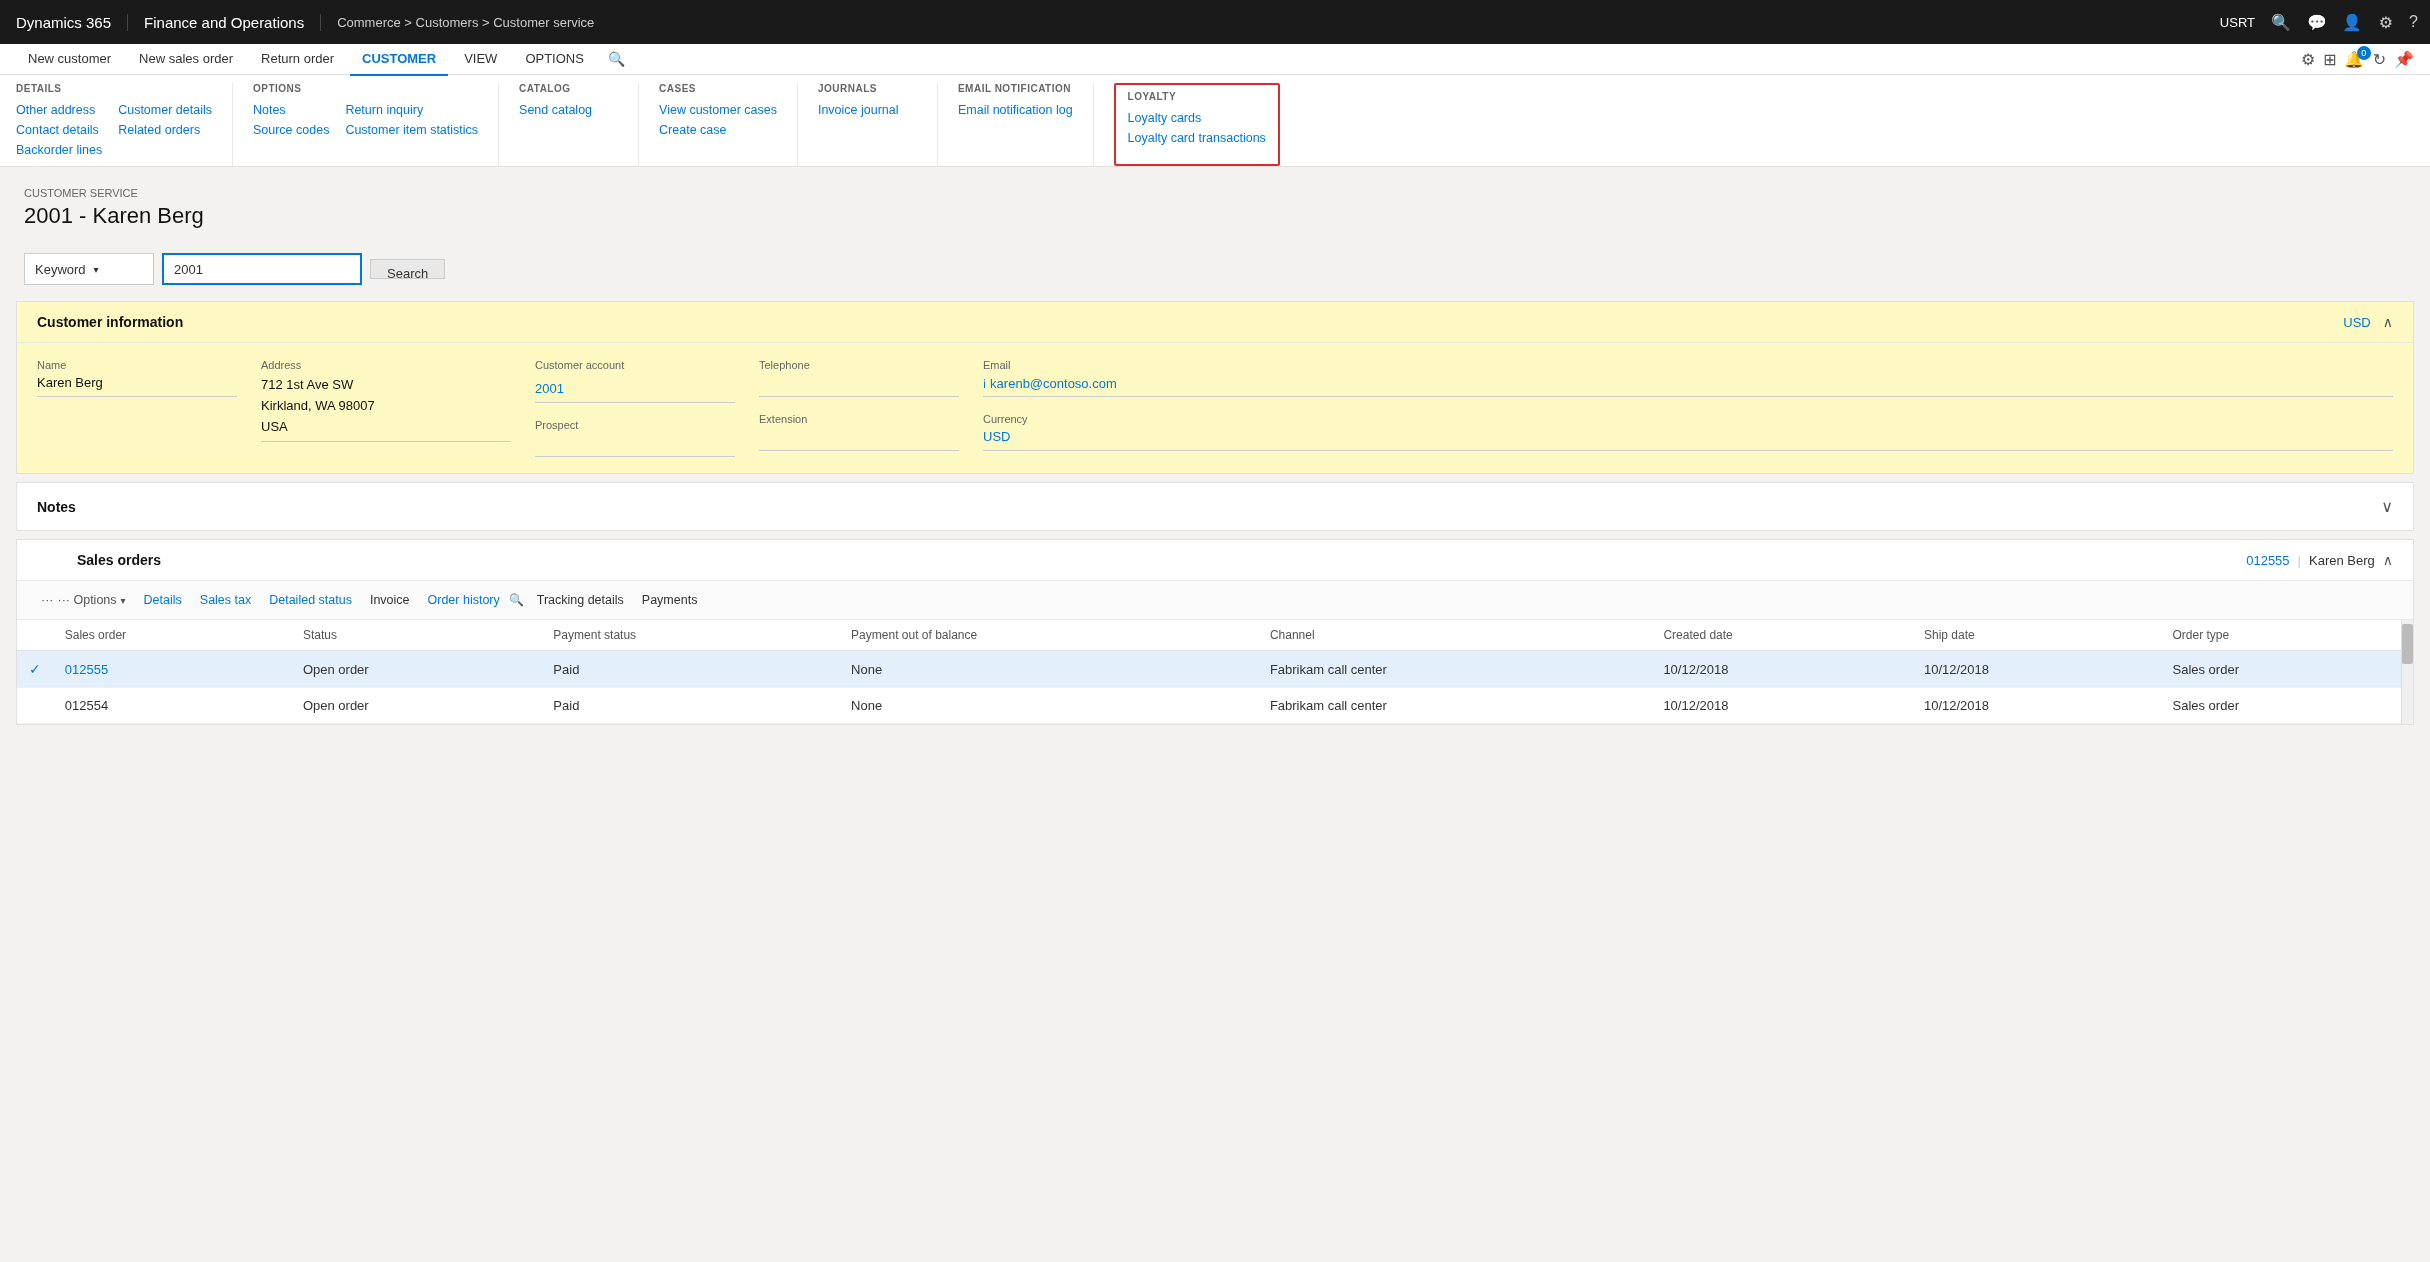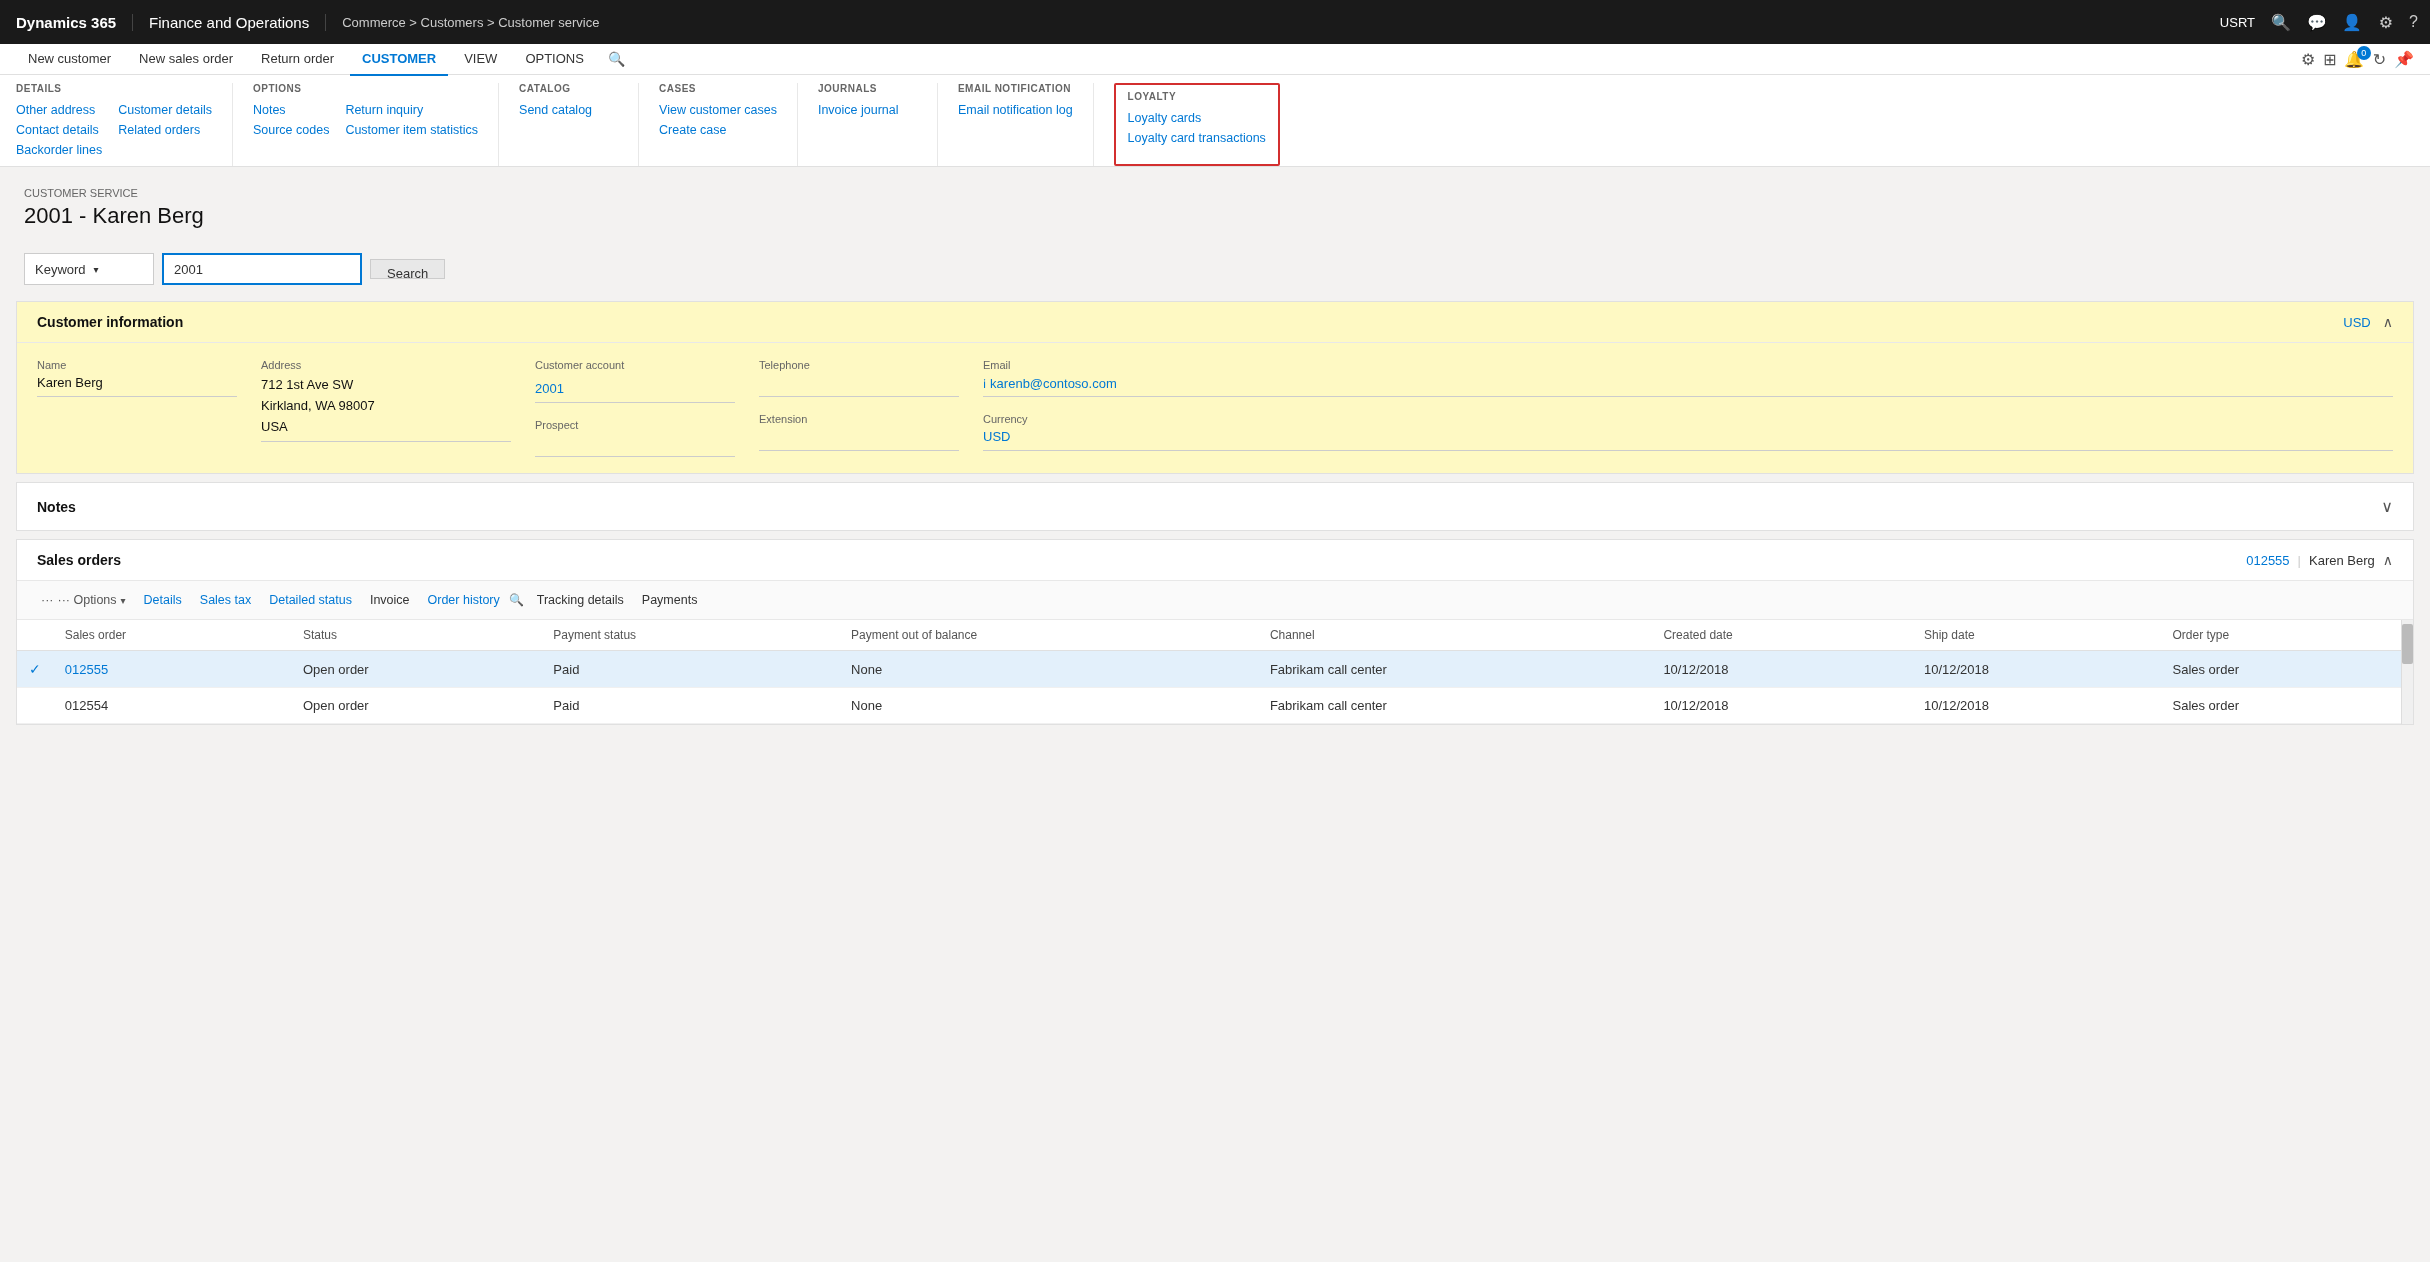--- a/index.html
+++ b/index.html
@@ -5,21 +5,21 @@
     * { box-sizing: border-box; margin: 0; padding: 0; }
     body { font-family: 'Segoe UI', sans-serif; font-size: 13px; color: #333; background: #f3f2f1; }
 
     
     .top-bar {
       display: flex; align-items: center;
       background: #1a1a1a; color: #fff;
       height: 44px; padding: 0 12px;
     }
     .top-bar-brand { display: flex; align-items: center; gap: 0; }
-    .brand-d365 { background: #1a1a1a; color: #fff; font-size: 15px; font-weight: 700; padding: 0 16px 0 4px; border-right: 1px solid #444; }
+    .brand-d365 { background: #1a1a1a; color: #fff; font-size: 15px; font-weight: 400; padding: 0 16px 0 4px; border-right: 1px solid #444; }
     .brand-fo { color: #fff; font-size: 15px; padding: 0 16px; border-right: 1px solid #444; }
     .breadcrumb { color: #ccc; font-size: 13px; padding: 0 16px; flex: 1; }
     .top-bar-right { display: flex; align-items: center; gap: 16px; color: #ccc; font-size: 13px; }
     .top-bar-right .username { color: #fff; }
     .top-bar-icon { font-size: 16px; cursor: pointer; color: #ccc; }
 
     
     .ribbon-tabs {
       background: #fff;
       border-bottom: 1px solid #e0e0e0;
@@ -172,21 +172,21 @@
     .sales-orders-section {
       background: #fff;
       border: 1px solid #e0e0e0;
       margin: 0 0 8px 0;
     }
     .sales-header {
       display: flex; align-items: center; justify-content: space-between;
       padding: 12px 20px;
       border-bottom: 1px solid #e8e8e8;
     }
-    .sales-title { font-size: 14px; font-weight: 600; color: #111; }
+    .sales-title { font-size: 14px; font-weight: 600; color: #111; margin-left: 40px; }
     .sales-header-right { display: flex; align-items: center; gap: 8px; }
     .sales-order-link { color: #0078d4; font-size: 13px; cursor: pointer; }
     .sales-separator { color: #ccc; }
     .sales-customer { font-size: 13px; color: #333; }
 
     
     .sales-toolbar {
       display: flex; align-items: center; gap: 2px;
       padding: 8px 16px;
       border-bottom: 1px solid #e8e8e8;

